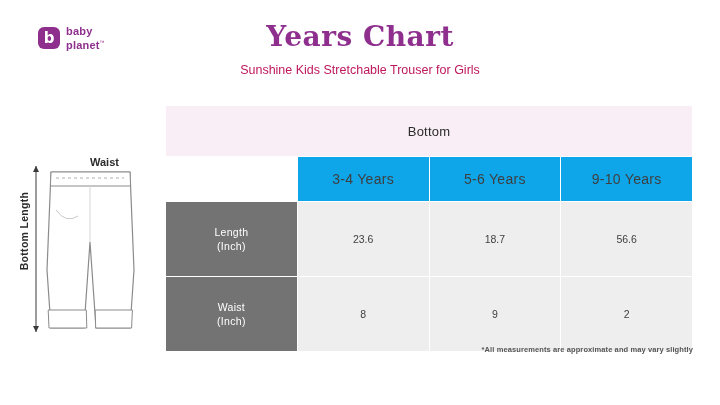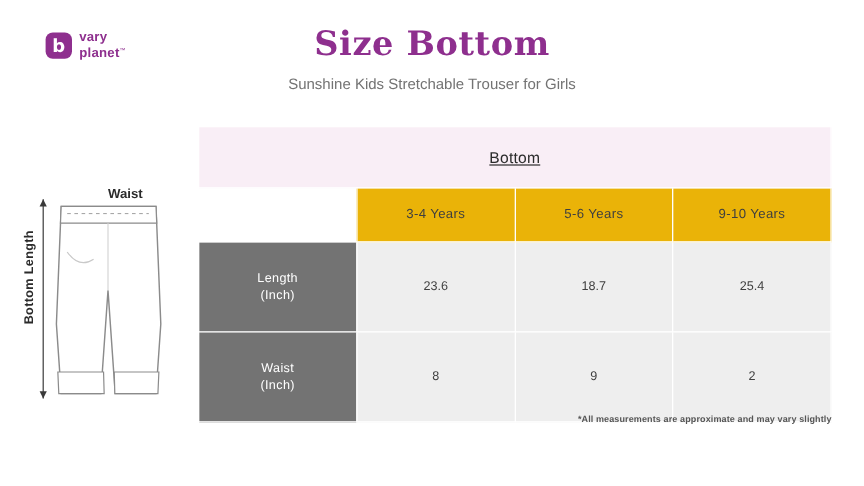--- a/index.html
+++ b/index.html
@@ -63,21 +63,21 @@
   .title {
     font-family: "DejaVu Serif", serif;
     font-size: 28px;
     font-weight: bold;
     color: #8e2f8e;
     letter-spacing: .5px;
     margin: 0;
   }
   .subtitle {
     font-size: 12.5px;
-    color: #737373;
+    color: #be185d;
     margin: 10px 0 0 0;
   }
 
   
   .illustration {
     position: absolute;
     left: 18px;
     top: 150px;
     width: 140px;
     height: 200px;
@@ -119,30 +119,29 @@
     text-align: center;
     vertical-align: middle;
     font-weight: normal;
   }
   .bottom-head {
     background: #f9eef6;
     color: #2b2b2b;
     font-size: 13px;
     height: 48px;
     letter-spacing: .2px;
-    text-decoration: underline;
   }
   .blank-cell {
     background: #ffffff;
     border: 1px solid #ffffff;
   }
   .size-head {
-    background: #eab308;
+    background: #0ea5e9;
     color: #3f3f3f;
-    font-size: 11px;
+    font-size: 14px;
     height: 42px;
     letter-spacing: .3px;
   }
   .row-label {
     background: #737373;
     color: #ffffff;
     font-size: 10.5px;
     line-height: 14px;
     height: 72px;
     letter-spacing: .3px;
@@ -163,27 +162,27 @@
     font-weight: bold;
     letter-spacing: .1px;
   }
 </style>
 </head>
 <body>
 
 <div class="logo">
   <div class="logo-mark">b</div>
   <div>
-    <div class="logo-text">vary</div>
+    <div class="logo-text">baby</div>
     <div class="logo-text"><span>planet</span><span class="tm">™</span></div>
   </div>
 </div>
 
 <div class="header">
-  <h1 class="title">Size Bottom</h1>
+  <h1 class="title">Years Chart</h1>
   <p class="subtitle">Sunshine Kids Stretchable Trouser for Girls</p>
 </div>
 
 <div class="illustration">
   <span class="vlabel">Bottom Length</span>
   <span class="waist-label">Waist</span>
   <svg width="140" height="200" viewBox="0 0 140 200">
 
     <path d="M18 16 L18 182" stroke="#3a3a3a" stroke-width="1" fill="none"></path>
     <path d="M18 16 l-3 6 l6 0 z" fill="#3a3a3a"></path>
@@ -215,21 +214,21 @@
       <td class="size-head">5-6 Years</td>
       <td class="size-head">9-10 Years</td>
     </tr>
     <tr>
       <td class="row-label">
         <div>Length</div>
         <div>(Inch)</div>
       </td>
       <td class="value-cell">23.6</td>
       <td class="value-cell">18.7</td>
-      <td class="value-cell">25.4</td>
+      <td class="value-cell">56.6</td>
     </tr>
     <tr>
       <td class="row-label">
         <div>Waist</div>
         <div>(Inch)</div>
       </td>
       <td class="value-cell">8</td>
       <td class="value-cell">9</td>
       <td class="value-cell">2</td>
     </tr>

